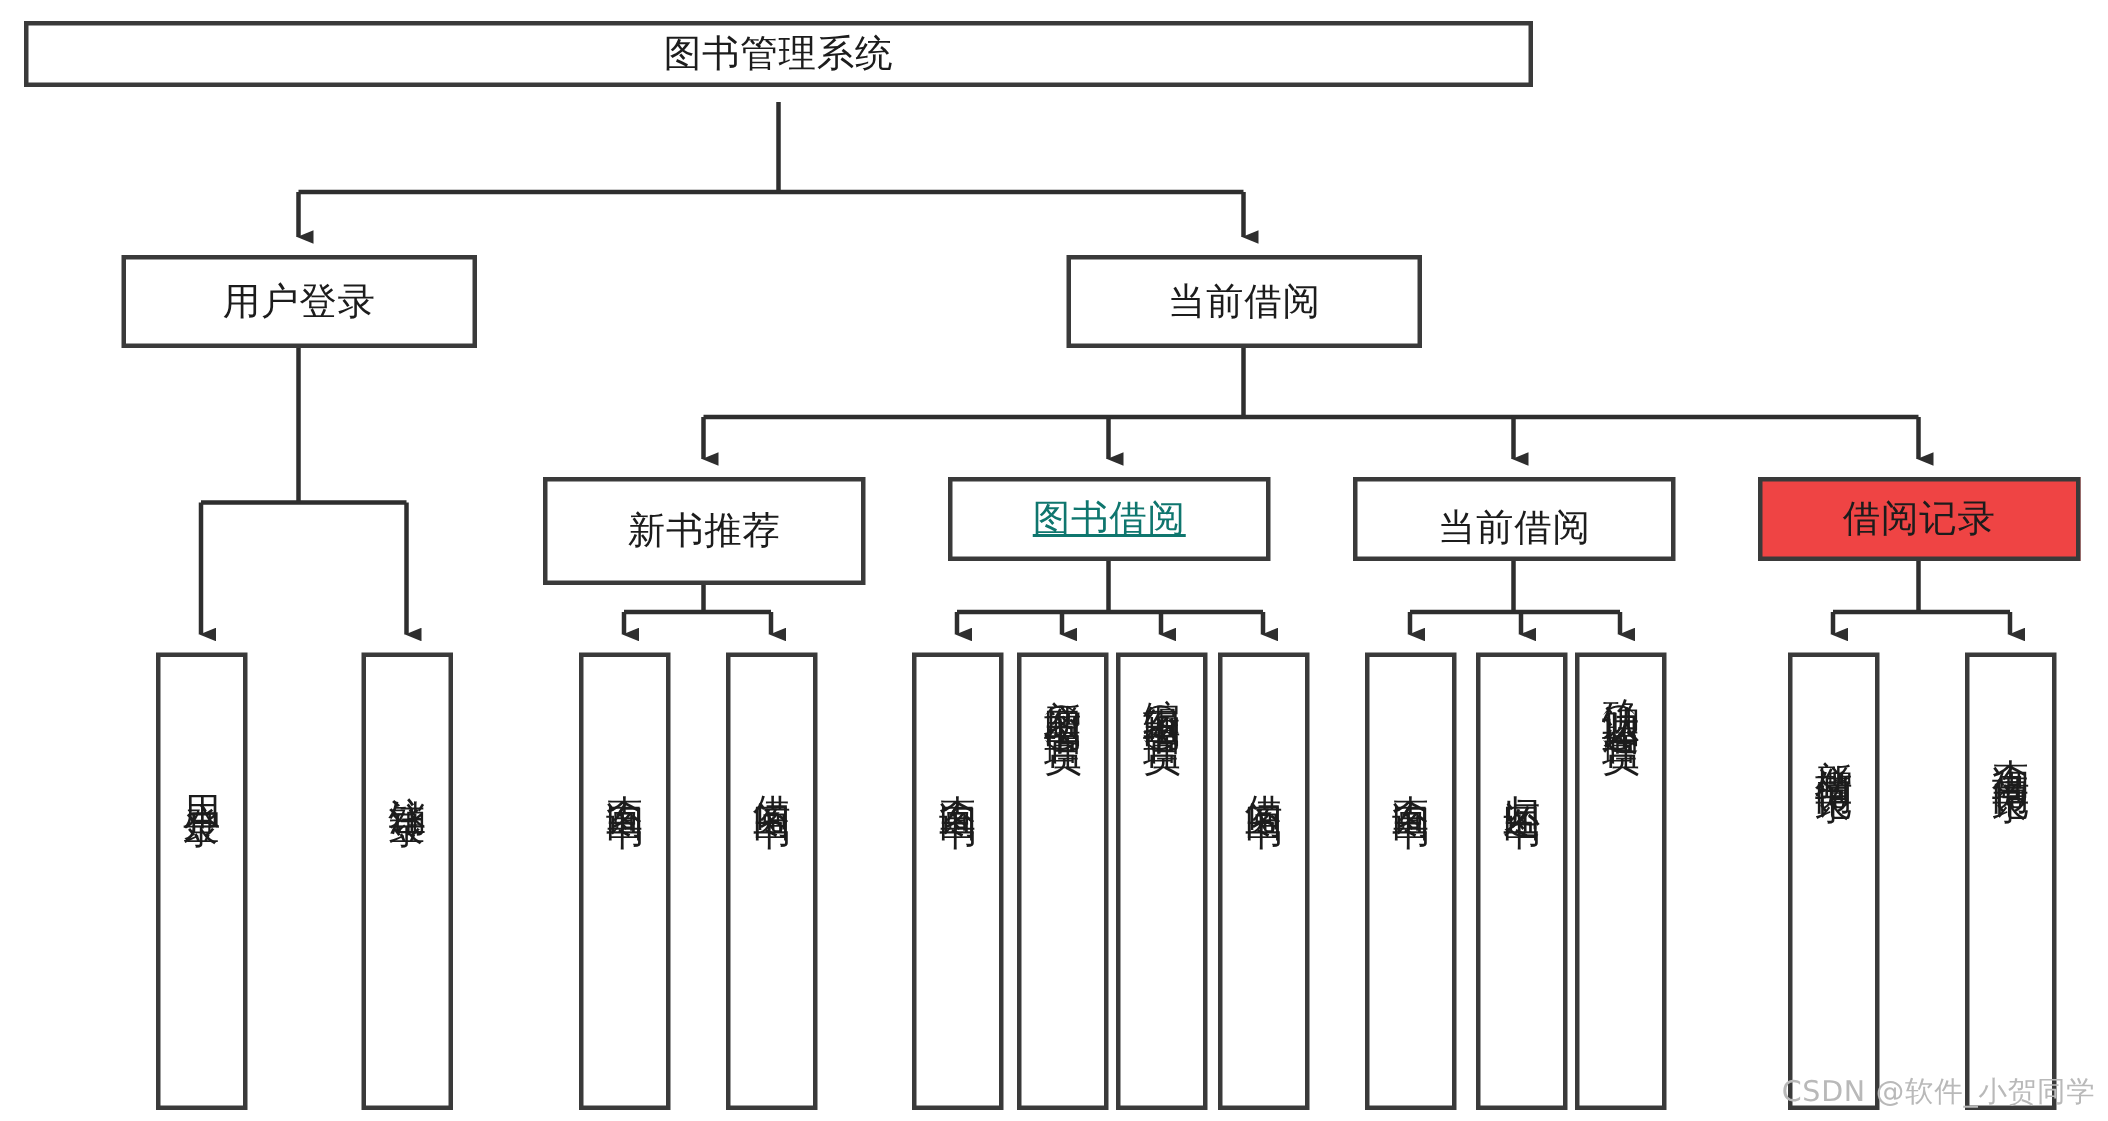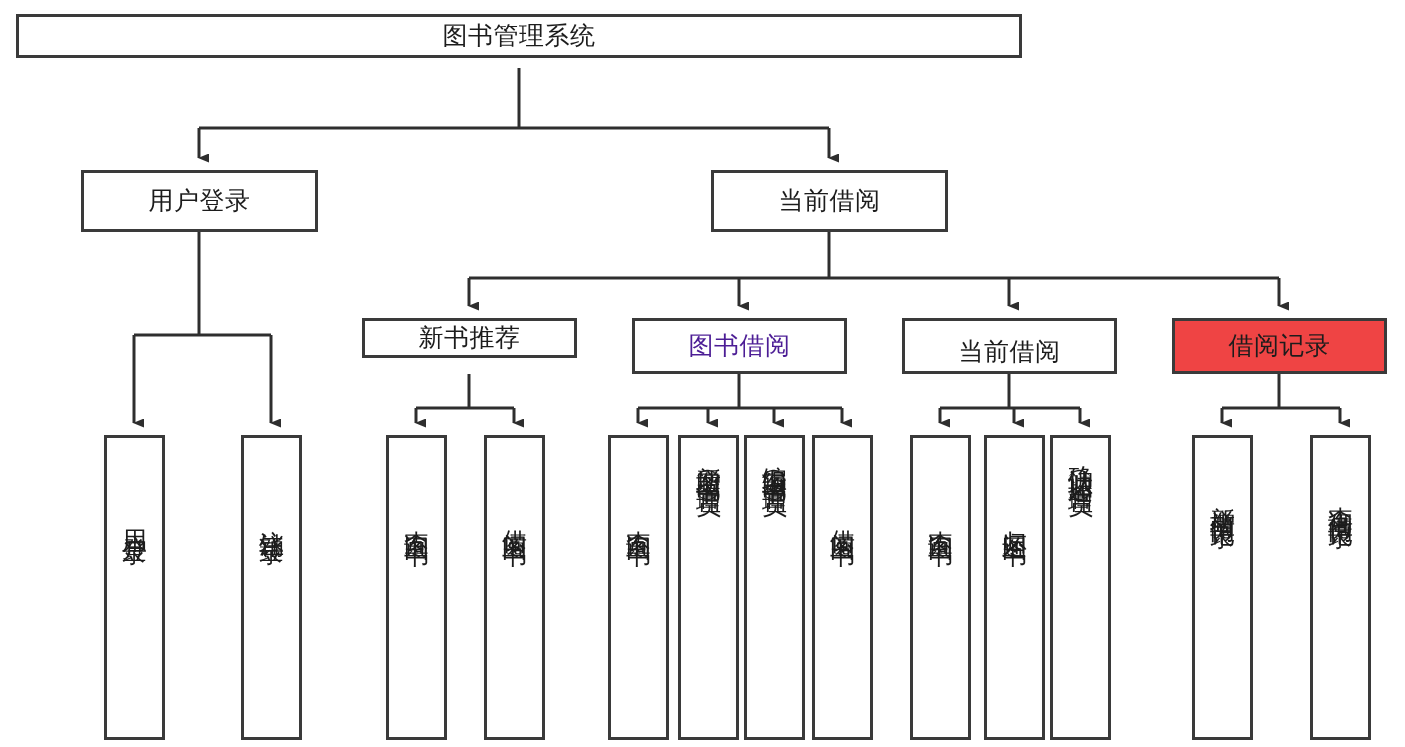--- a/index.html
+++ b/index.html
@@ -130,25 +130,25 @@
   <div id="nodes-layer">
       <div class="node-box" style="left: 16px; top: 14px; width: 1006px; height: 44px; border-color: rgb(58, 58, 58); background: rgb(255, 255, 255);">
         <span class="node-label-h" style="color: rgb(28, 28, 28);">图书管理系统</span>
       </div>
       <div class="node-box" style="left: 81px; top: 170px; width: 237px; height: 62px; border-color: rgb(58, 58, 58); background: rgb(255, 255, 255);">
         <span class="node-label-h" style="color: rgb(28, 28, 28);">用户登录</span>
       </div>
       <div class="node-box" style="left: 711px; top: 170px; width: 237px; height: 62px; border-color: rgb(58, 58, 58); background: rgb(255, 255, 255);">
         <span class="node-label-h" style="color: rgb(28, 28, 28);">当前借阅</span>
       </div>
-      <div class="node-box" style="left: 362px; top: 318px; width: 215px; height: 40px; border-color: rgb(58, 58, 58); background: rgb(255, 255, 255);">
+      <div class="node-box" style="left: 362px; top: 318px; width: 215px; height: 72px; border-color: rgb(58, 58, 58); background: rgb(255, 255, 255);">
         <span class="node-label-h" style="color: rgb(28, 28, 28);">新书推荐</span>
       </div>
       <div class="node-box" style="left: 632px; top: 318px; width: 215px; height: 56px; border-color: rgb(58, 58, 58); background: rgb(255, 255, 255);">
-        <span class="node-label-h" style="color: #4c1d95;">图书借阅</span>
+        <span class="node-label-h" style="color: #0f766e; text-decoration: underline;">图书借阅</span>
       </div>
       <div class="node-box" style="left: 902px; top: 318px; width: 215px; height: 56px; border-color: rgb(58, 58, 58); background: rgb(255, 255, 255);">
         <span class="node-label-h" style="color: rgb(28, 28, 28); margin-top: 12px;">当前借阅</span>
       </div>
       <div class="node-box" style="left: 1172px; top: 318px; width: 215px; height: 56px; border-color: rgb(58, 58, 58); background: #ef4444;">
         <span class="node-label-h" style="color: rgb(28, 28, 28);">借阅记录</span>
       </div>
       <div class="node-box leaf" style="left: 104px; top: 435px; width: 61px; height: 305px; border-color: rgb(58, 58, 58); background: rgb(255, 255, 255);">
         <div class="leaf-inner" style="padding-top: 72px;">
           <span class="node-label-v" style="color: rgb(28, 28, 28);">用户登录</span>
@@ -209,13 +209,14 @@
           <span class="node-label-v" style="color: rgb(28, 28, 28);">新增借阅记录</span>
         </div>
       </div>
       <div class="node-box leaf" style="left: 1310px; top: 435px; width: 61px; height: 305px; border-color: rgb(58, 58, 58); background: rgb(255, 255, 255);">
         <div class="leaf-inner" style="padding-top: 48px;">
           <span class="node-label-v" style="color: rgb(28, 28, 28);">查询借阅记录</span>
         </div>
       </div>
     </div>
 
+  <div class="watermark">CSDN @软件_小贺同学</div>
 </div>
 
 </body></html>

